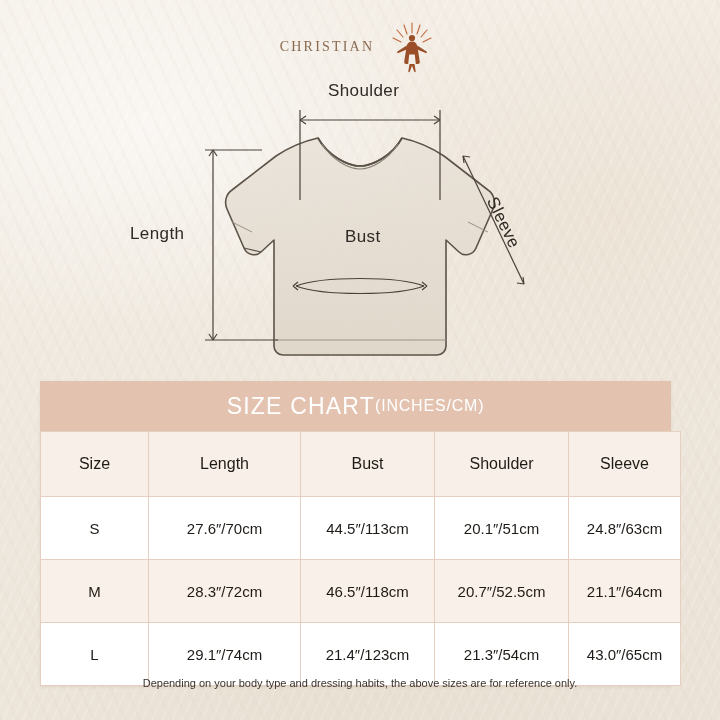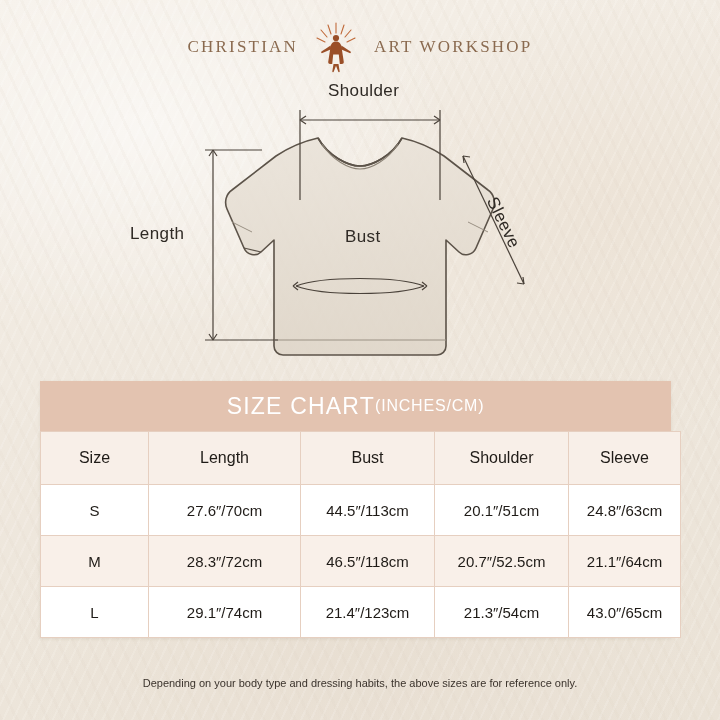--- a/index.html
+++ b/index.html
@@ -42,21 +42,21 @@
     left: 0;
     right: 0;
     height: 58px;
     display: flex;
     align-items: center;
     justify-content: center;
     gap: 10px;
   }
   .brand-word {
     font-family: "Liberation Serif", serif;
-    font-size: 17px;
+    font-size: 14px;
     letter-spacing: 2.2px;
     color: #8a6a4f;
     white-space: nowrap;
   }
   .brand-mark {
     width: 56px;
     height: 52px;
     position: relative;
     flex: 0 0 auto;
   }
@@ -114,21 +114,21 @@
     width: 640px;
     table-layout: fixed;
   }
   table.size th, table.size td {
     border: 1px solid #e6cfc0;
     text-align: center;
     font-size: 15px;
     color: #1f1b17;
     font-family: "Liberation Sans", sans-serif;
     height: 34px;
-    padding: 8px;
+    padding: 14px;
   }
   table.size thead th {
     background: #f8efe8;
     font-weight: normal;
     font-size: 16px;
     height: 36px;
   }
   table.size col.c0 { width: 108px; }
   table.size col.c1 { width: 152px; }
   table.size col.c2 { width: 134px; }
@@ -168,21 +168,20 @@
         </g>
         <g fill="#9a4f28">
           <circle cx="28" cy="17" r="3.1"></circle>
           <path d="M28 20.5 C24.6 20.5 22.6 23.2 22.4 26.5 L20.2 41 C20.1 42.1 21 43 22 43 L24.2 43 L25.2 33.5 L30.8 33.5 L31.8 43 L34 43 C35 43 35.9 42.1 35.8 41 L33.6 26.5 C33.4 23.2 31.4 20.5 28 20.5 Z"></path>
           <path d="M22.6 24.5 L13.5 30.5 C12.6 31.1 13.4 32.5 14.4 32.1 L23.2 28.2 Z"></path>
           <path d="M33.4 24.5 L42.5 30.5 C43.4 31.1 42.6 32.5 41.6 32.1 L32.8 28.2 Z"></path>
           <path d="M25.5 43 L24.3 50.4 C24.2 51.2 25.4 51.5 25.7 50.7 L28 44.8 L30.3 50.7 C30.6 51.5 31.8 51.2 31.7 50.4 L30.5 43 Z"></path>
         </g>
       </svg>
     </span>
-    <span class="brand-word">ART WORKSHOP</span>
   </div>
 
   <div class="illus">
     <svg width="720" height="310" viewBox="0 0 720 310" xmlns="http://www.w3.org/2000/svg">
       <defs>
         <linearGradient id="shade" x1="0" y1="0" x2="0" y2="1">
           <stop offset="0%" stop-color="#e9e2d8" stop-opacity="0.85"></stop>
           <stop offset="100%" stop-color="#ded5c8" stop-opacity="0.85"></stop>
         </linearGradient>
       </defs>

